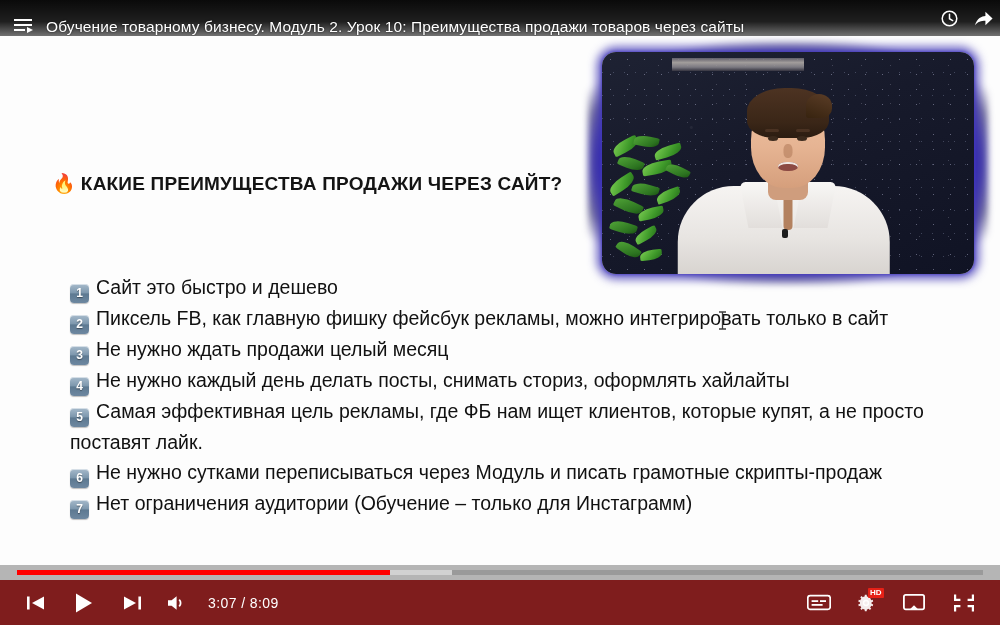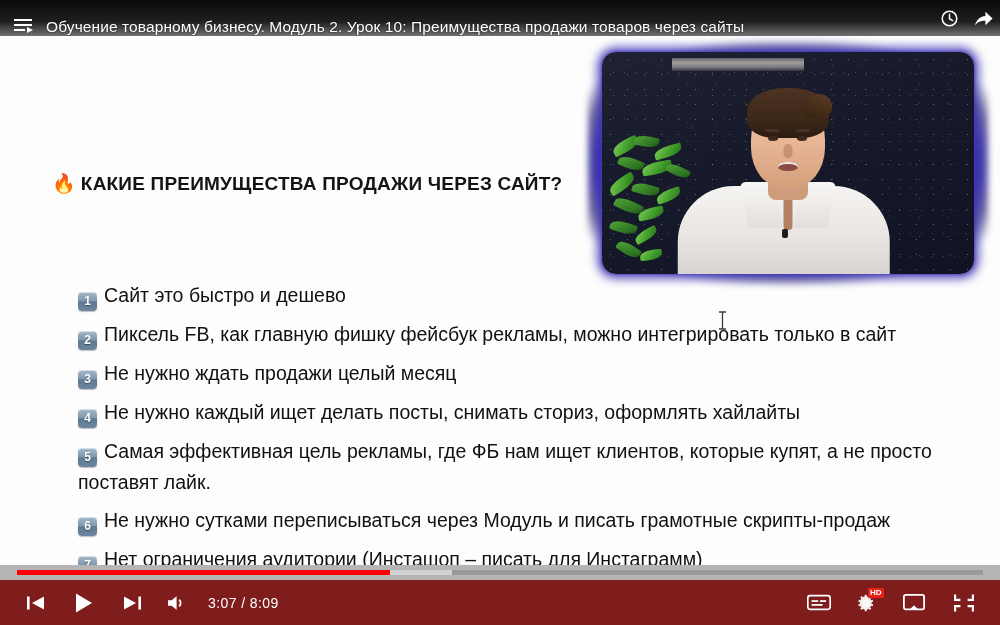--- a/index.html
+++ b/index.html
@@ -168,21 +168,21 @@
   #heading {
     position:absolute; left:52px; top:172px;
     font-size:19px; font-weight:bold; color:#141414;
     letter-spacing:0.2px; white-space:nowrap;
   }
   #heading .fire { font-size:19px; margin-right:5px; }
   #list {
     position:absolute; left:70px; top:272px; width:890px;
     font-size:19.5px; color:#111; line-height:30px;
   }
-  .li { display:block; margin:8px; }
+  .li { display:block; margin:0; }
   .badge {
     display:inline-block; width:19px; height:19px; line-height:19px;
     border-radius:4px; text-align:center;
     font-size:12px; font-weight:bold; color:#fff;
     background:linear-gradient(to bottom,#9fb4c6 0%,#6c87a2 45%,#51698280 46%,#5d7991 100%);
     background:linear-gradient(to bottom,#a8bccd 0%,#7e98ae 48%,#5c7governed 49%);
     background:linear-gradient(to bottom,#a6bacb 0%,#7d97ad 47%,#5d7991 52%,#6d87a0 100%);
     box-shadow:inset 0 1px 0 rgba(255,255,255,.55), 0 1px 1px rgba(0,0,0,.25);
     text-shadow:0 1px 1px rgba(0,0,0,.4);
     vertical-align:-3px; margin-right:7px;
@@ -324,30 +324,30 @@
       <div class="li">
         <span class="badge">1</span><span class="li-text">Сайт это быстро и дешево</span>
       </div>
       <div class="li">
         <span class="badge">2</span><span class="li-text">Пиксель FB, как главную фишку фейсбук рекламы, можно интегрировать только в сайт</span>
       </div>
       <div class="li">
         <span class="badge">3</span><span class="li-text">Не нужно ждать продажи целый месяц</span>
       </div>
       <div class="li">
-        <span class="badge">4</span><span class="li-text">Не нужно каждый ищет делать посты, снимать сториз, оформлять хайлайты</span>
+        <span class="badge">4</span><span class="li-text">Не нужно каждый день делать посты, снимать сториз, оформлять хайлайты</span>
       </div>
       <div class="li">
         <span class="badge">5</span><span class="li-text">Самая эффективная цель рекламы, где ФБ нам ищет клиентов, которые купят, а не просто поставят лайк.</span>
       </div>
       <div class="li">
         <span class="badge">6</span><span class="li-text">Не нужно сутками переписываться через Модуль и писать грамотные скрипты-продаж</span>
       </div>
       <div class="li">
-        <span class="badge">7</span><span class="li-text">Нет ограничения аудитории (Инсташоп – писать для Инстаграмм)</span>
+        <span class="badge">7</span><span class="li-text">Нет ограничения аудитории (Обучение – только для Инстаграмм)</span>
       </div>
     </div>
   </div>
 
   <div id="progress-zone" style="background: rgb(181, 181, 181);">
     <div id="progress-track">
       <div id="progress-buffer" style="width: 45%; background: rgb(210, 210, 210);"></div>
       <div id="progress-played" style="width: 38.6%; background: rgb(255, 0, 0);"></div>
     </div>
   </div>

